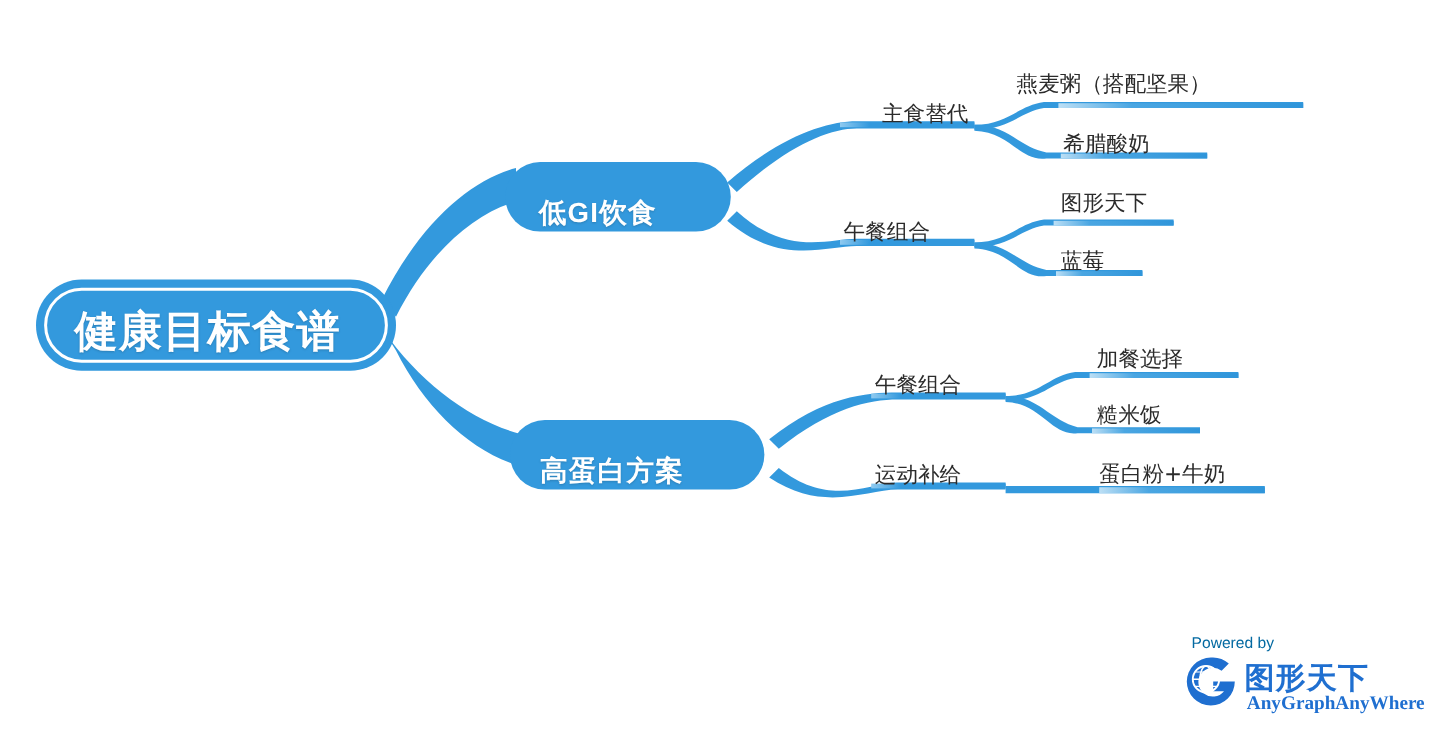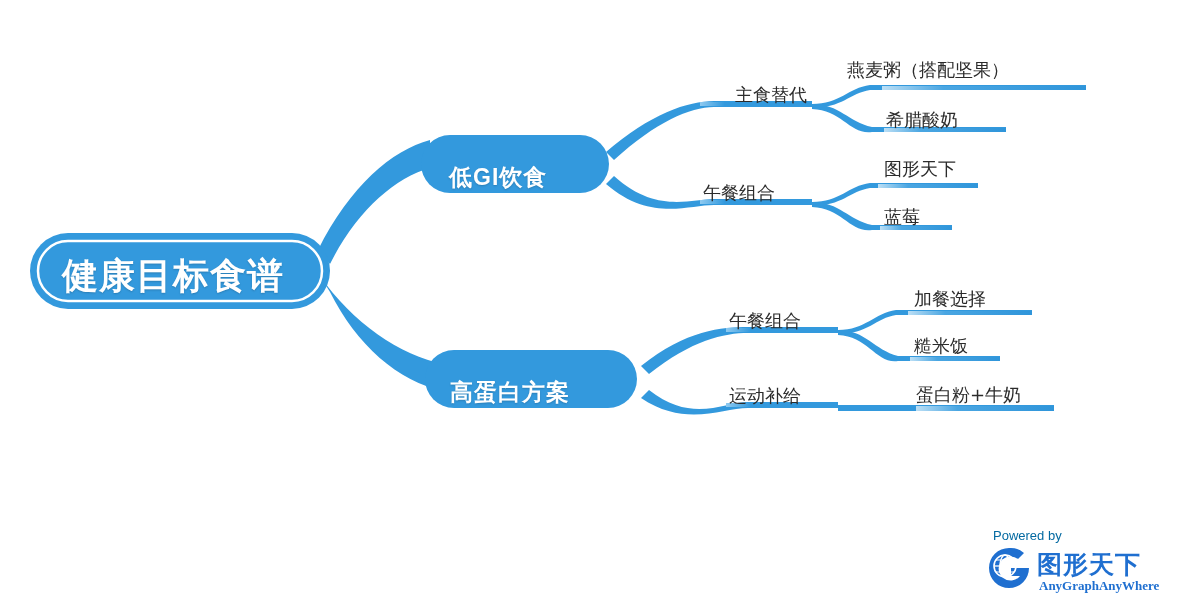--- a/index.html
+++ b/index.html
@@ -83,21 +83,21 @@
     font-size: 25px;
     font-weight: bold;
     color: #1f6fd0;
     letter-spacing: 1px;
     font-family: "DejaVu Sans", "Liberation Sans", sans-serif;
   }
   #watermark .logo-en {
     position: absolute;
     left: 54px;
     top: 50px;
-    font-size: 13px;
+    font-size: 16px;
     font-weight: bold;
     color: #1f6fd0;
     letter-spacing: 0px;
     font-family: "Liberation Serif", "DejaVu Serif", serif;
   }
 </style>
 </head>
 <body>
 
 <svg id="canvas" viewBox="0 0 1192 610">

